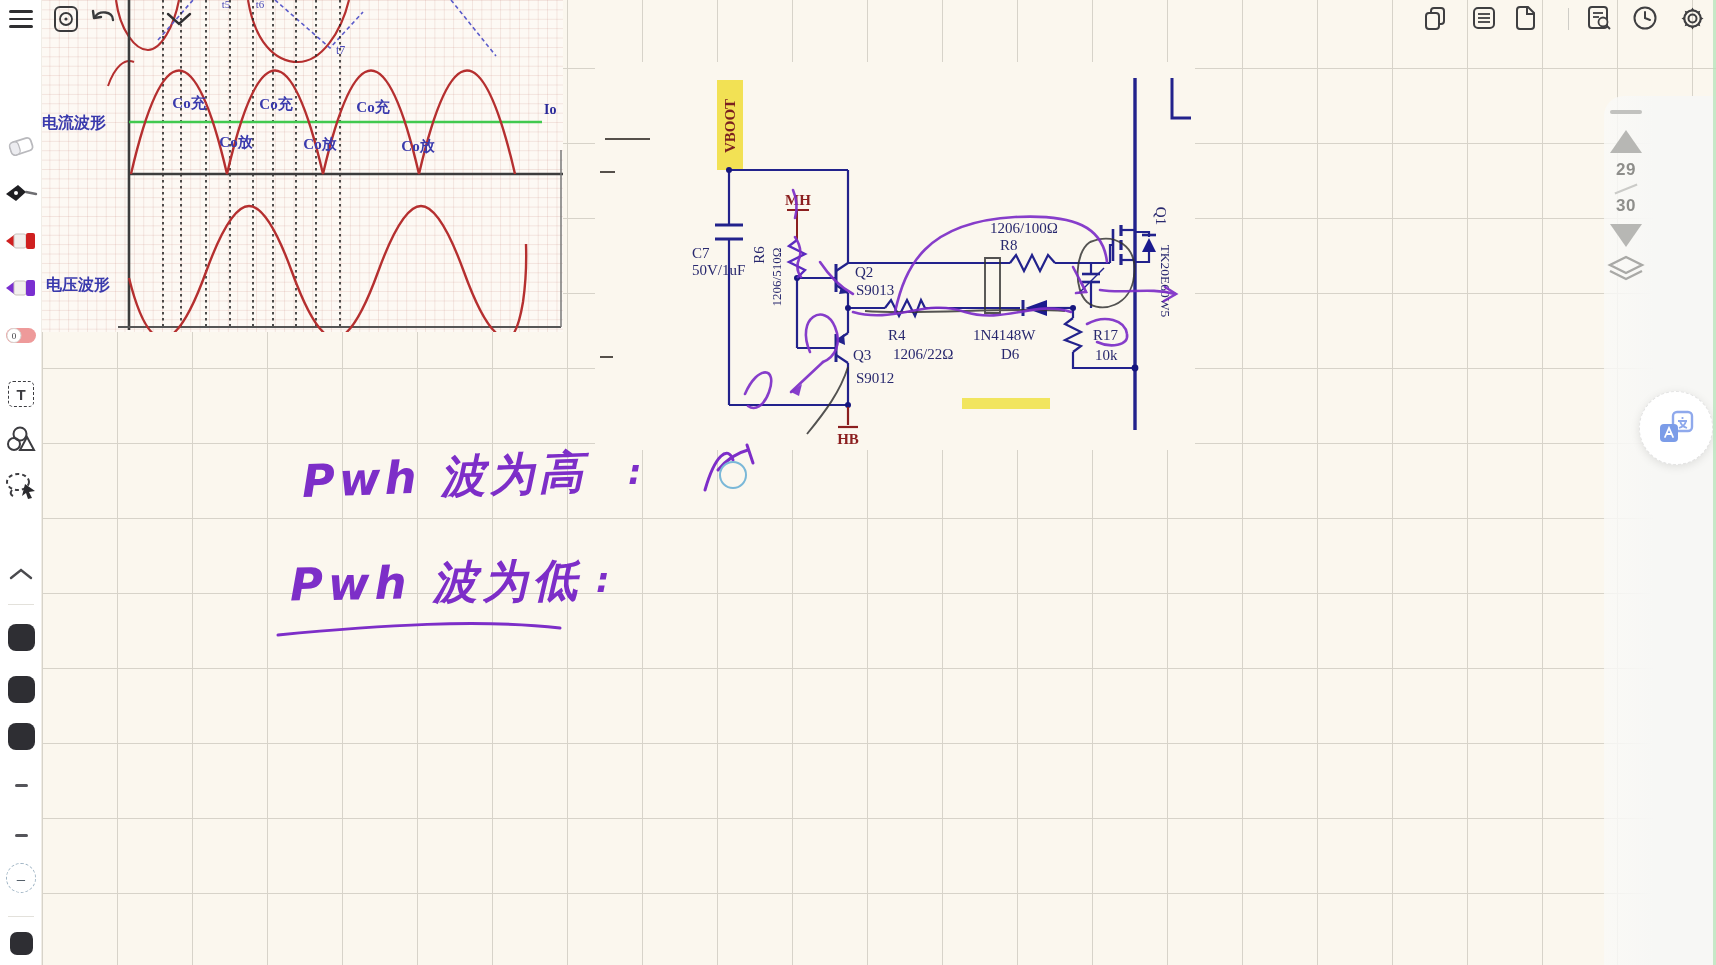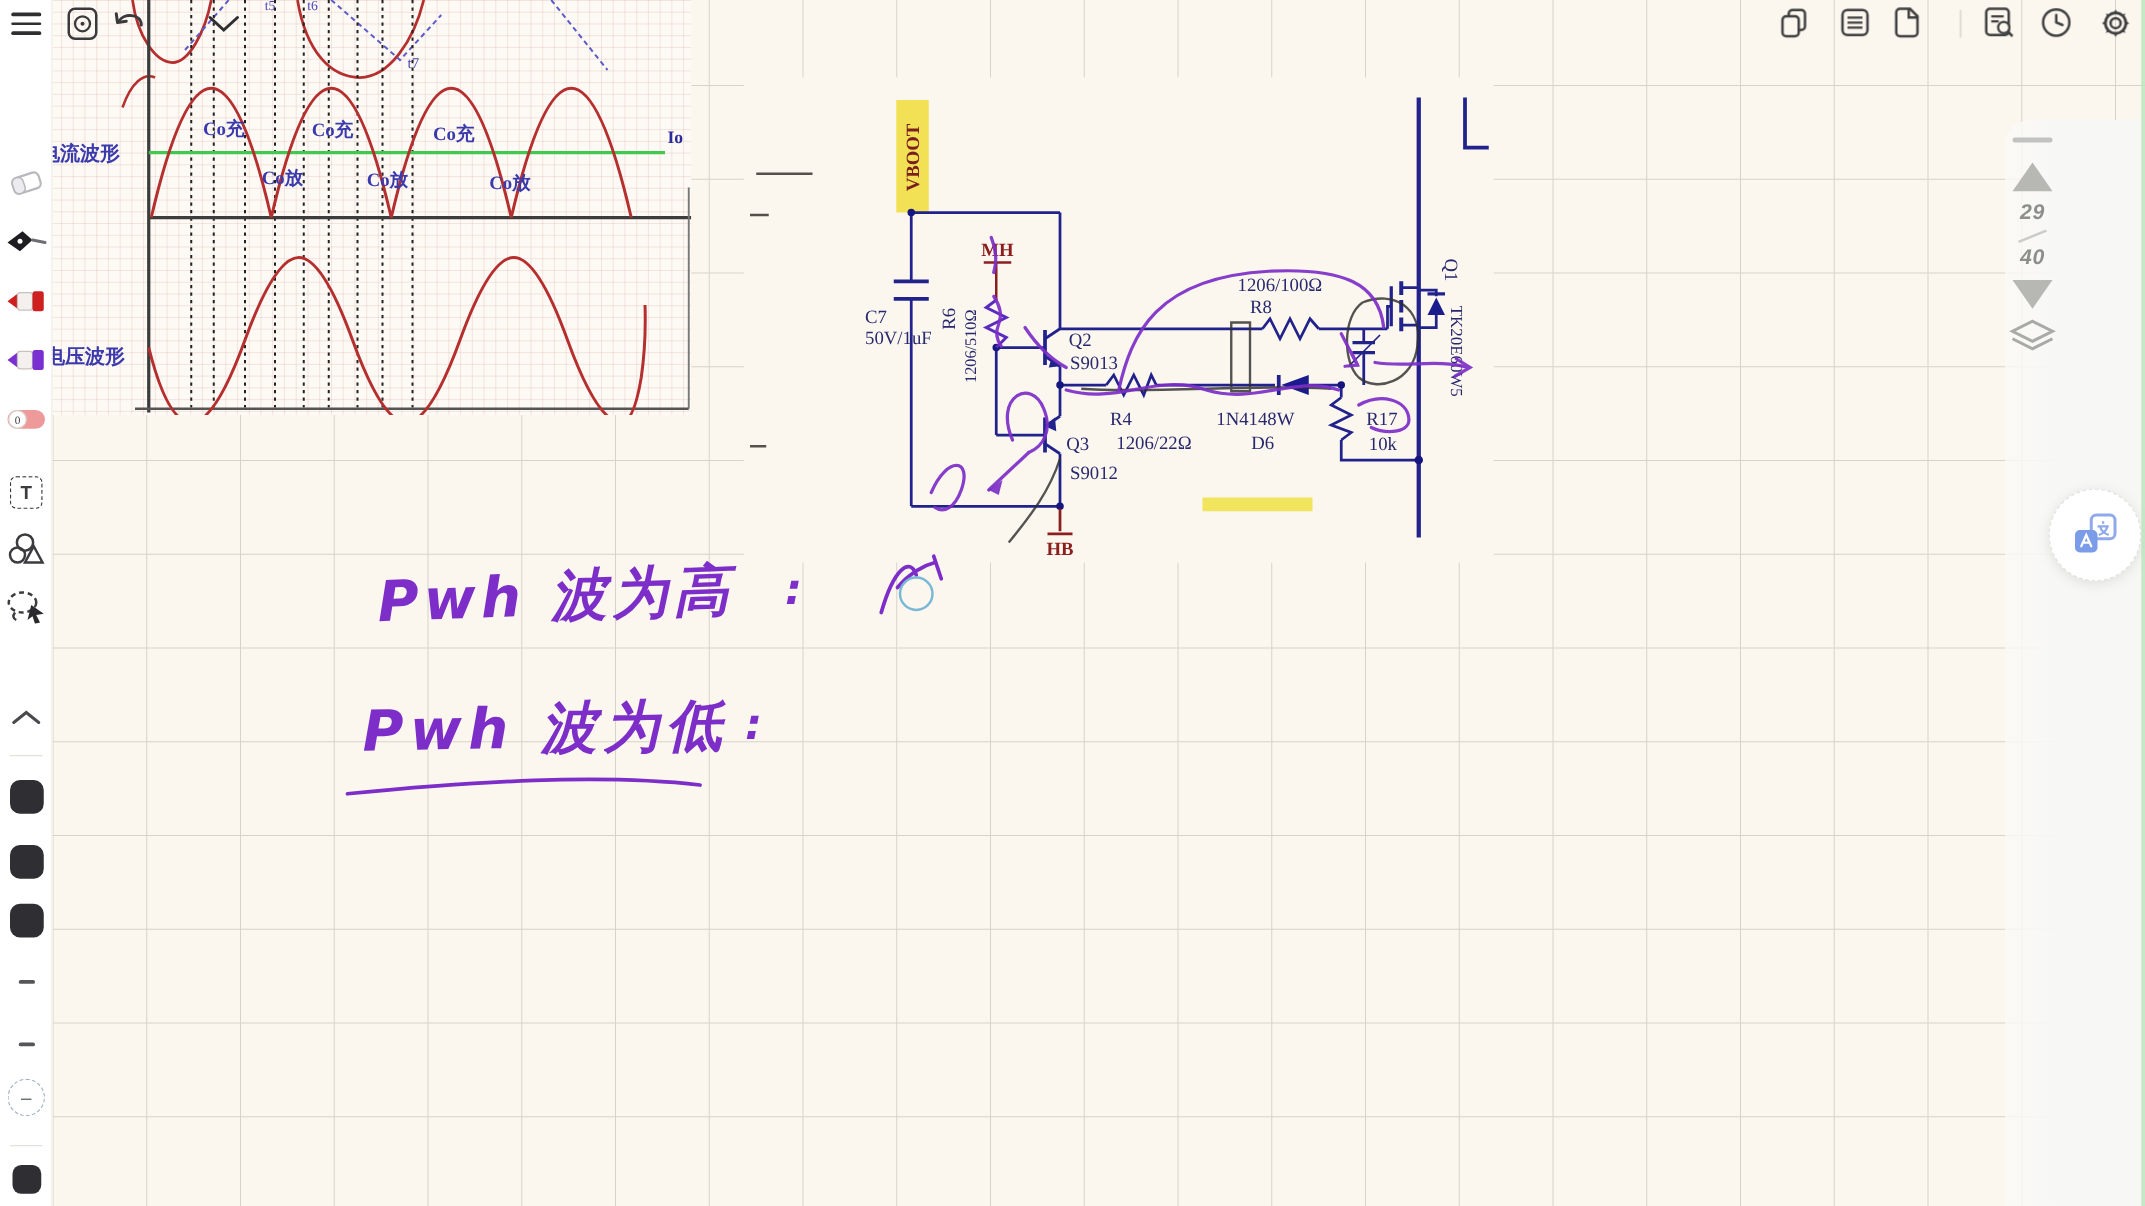--- a/index.html
+++ b/index.html
@@ -1,39 +1,39 @@
 <!DOCTYPE html>
 <html><head>
 <meta charset="utf-8">
 <style>
   html,body{margin:0;padding:0;background:#e8e8e8;}
   *{box-sizing:border-box;}
   .stage{position:relative;width:1716px;height:965px;overflow:hidden;background:#fbf7ee;font-family:"Liberation Sans",sans-serif;}
   .canvas{position:absolute;left:42px;top:0;right:0;bottom:0;background-color:#fbf7ee;
     background-image:linear-gradient(to right,#d7d3c9 1px,transparent 1px),linear-gradient(to bottom,#d7d3c9 1px,transparent 1px);
     background-size:75px 75px;background-position:0px 68px;}
-  .chart-panel{position:absolute;left:30px;top:0;width:523px;height:332px;background-color:#fdf9f4;
+  .chart-panel{position:absolute;left:40px;top:0;width:523px;height:332px;background-color:#fdf9f4;
     background-image:linear-gradient(to right,rgba(205,150,140,.22) 1px,transparent 1px),linear-gradient(to bottom,rgba(205,150,140,.22) 1px,transparent 1px);
     background-size:9.4px 9.4px;}
   .circuit-panel{position:absolute;left:595px;top:62px;width:600px;height:388px;background:#fbf7ee;}
   .sidebar{position:absolute;left:0;top:0;width:42px;height:965px;background:#ffffff;border-right:1px solid #f0ede6;z-index:30;}
   .sb-item{position:absolute;left:0;width:42px;display:flex;align-items:center;justify-content:center;}
   .hamburger div{width:24px;height:2.6px;background:#2f2f31;border-radius:2px;margin:2.6px 0;}
   .swatch{width:27px;height:27px;border-radius:8px;background:#2e2e33;}
   .swatch.small{width:23px;height:23px;border-radius:7px;}
   .tick{width:13px;height:3px;background:#55555a;border-radius:2px;}
   .dashed-circle{width:30px;height:30px;border-radius:50%;border:1.6px dashed #9fb4c4;display:flex;align-items:center;justify-content:center;color:#55606a;font-size:15px;}
   .sb-divider{position:absolute;left:8px;width:26px;height:1px;background:#e3e1db;}
   .tl-toolbar{position:absolute;top:0;left:0;height:40px;z-index:40;}
   .tl-icon{position:absolute;top:4px;width:30px;height:30px;display:flex;align-items:center;justify-content:center;color:#3a3a3c;}
   .tr-toolbar{position:absolute;top:0;right:0;height:40px;z-index:40;}
   .tr-icon{position:absolute;top:5px;width:26px;height:26px;display:flex;align-items:center;justify-content:center;color:#3f3f41;}
   .tr-divider{position:absolute;top:8px;width:1px;height:22px;background:#cfcdc7;}
   .right-panel{position:absolute;left:1604px;top:96px;width:112px;height:869px;z-index:25;
-    background:linear-gradient(to right,rgba(250,250,248,.78),#f7f7f5 45%);border-top-left-radius:20px;font-style:italic;}
+    background:linear-gradient(to right,rgba(250,250,248,.78),#f7f7f5 45%);border-top-left-radius:20px;}
   .rp-el{position:absolute;display:flex;align-items:center;justify-content:center;}
   .tri-up{width:0;height:0;border-left:16px solid transparent;border-right:16px solid transparent;border-bottom:23px solid #b7b7b4;}
   .tri-down{width:0;height:0;border-left:16px solid transparent;border-right:16px solid transparent;border-top:23px solid #b7b7b4;}
   .page-num{font-size:17px;color:#8e8e8b;font-weight:bold;letter-spacing:.5px;}
   .rp-slash{width:24px;height:2px;background:#cbcbc8;transform:rotate(-22deg);}
   .float-btn{position:absolute;left:1639px;top:391px;width:74px;height:74px;border-radius:50%;background:#ffffff;
     box-shadow:0 2px 10px rgba(0,0,0,.10);border:1px dashed #e4e4e4;display:flex;align-items:center;justify-content:center;z-index:26;}
   .edge-strip{position:absolute;right:0;top:0;width:3px;height:965px;background:#b9e4bb;opacity:.8;z-index:50;}
   .hand-line{position:absolute;color:#7d2ec8;font-family:"DejaVu Sans",sans-serif;font-style:italic;font-weight:600;white-space:nowrap;z-index:12;}
   .subtitle{position:absolute;left:556px;top:876px;width:430px;text-align:center;font-size:47px;font-weight:bold;color:#141414;letter-spacing:1px;z-index:20;font-family:"Liberation Sans",sans-serif;
@@ -409,21 +409,21 @@
 
   <div class="right-panel">
     <div class="rp-el" style="left:6px;top:14px;width:32px;height:4px;background:#c2c2bf;border-radius:2px;"></div>
     <div class="rp-el" style="left:6px;top:34px;">
         <div class="tri-up"></div>
       </div>
     <div class="rp-el page-num" style="left:0;top:64px;width:44px;">29</div>
     <div class="rp-el" style="left:10px;top:92px;">
         <div class="rp-slash"></div>
       </div>
-    <div class="rp-el page-num" style="left:0;top:100px;width:44px;">40</div>
+    <div class="rp-el page-num" style="left:0;top:100px;width:44px;">30</div>
     <div class="rp-el" style="left:6px;top:128px;">
         <div class="tri-down"></div>
       </div>
     <div class="rp-el" style="left:2px;top:158px;">
       <svg width="40" height="30">
         <polygon points="20,3 36,11 20,19 4,11" fill="none" stroke="#a9a9a6" stroke-width="2.4"></polygon>
         <polyline points="4,17 20,25 36,17" fill="none" stroke="#a9a9a6" stroke-width="2.4"></polyline>
       </svg>
     </div>
   </div>

